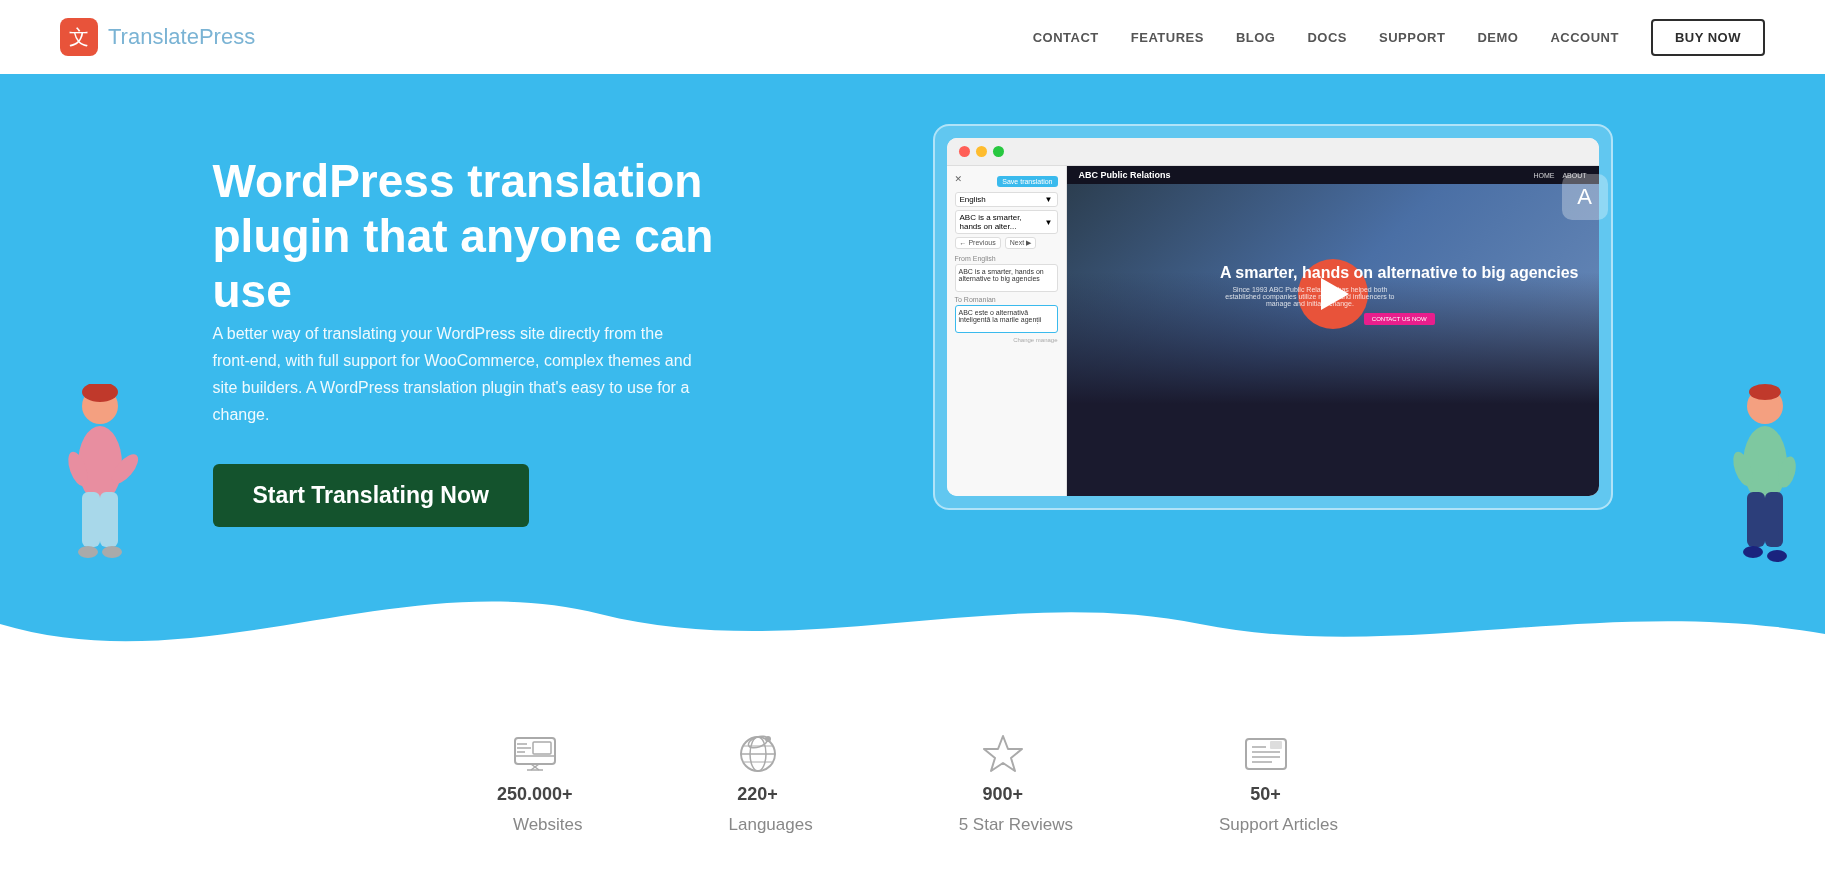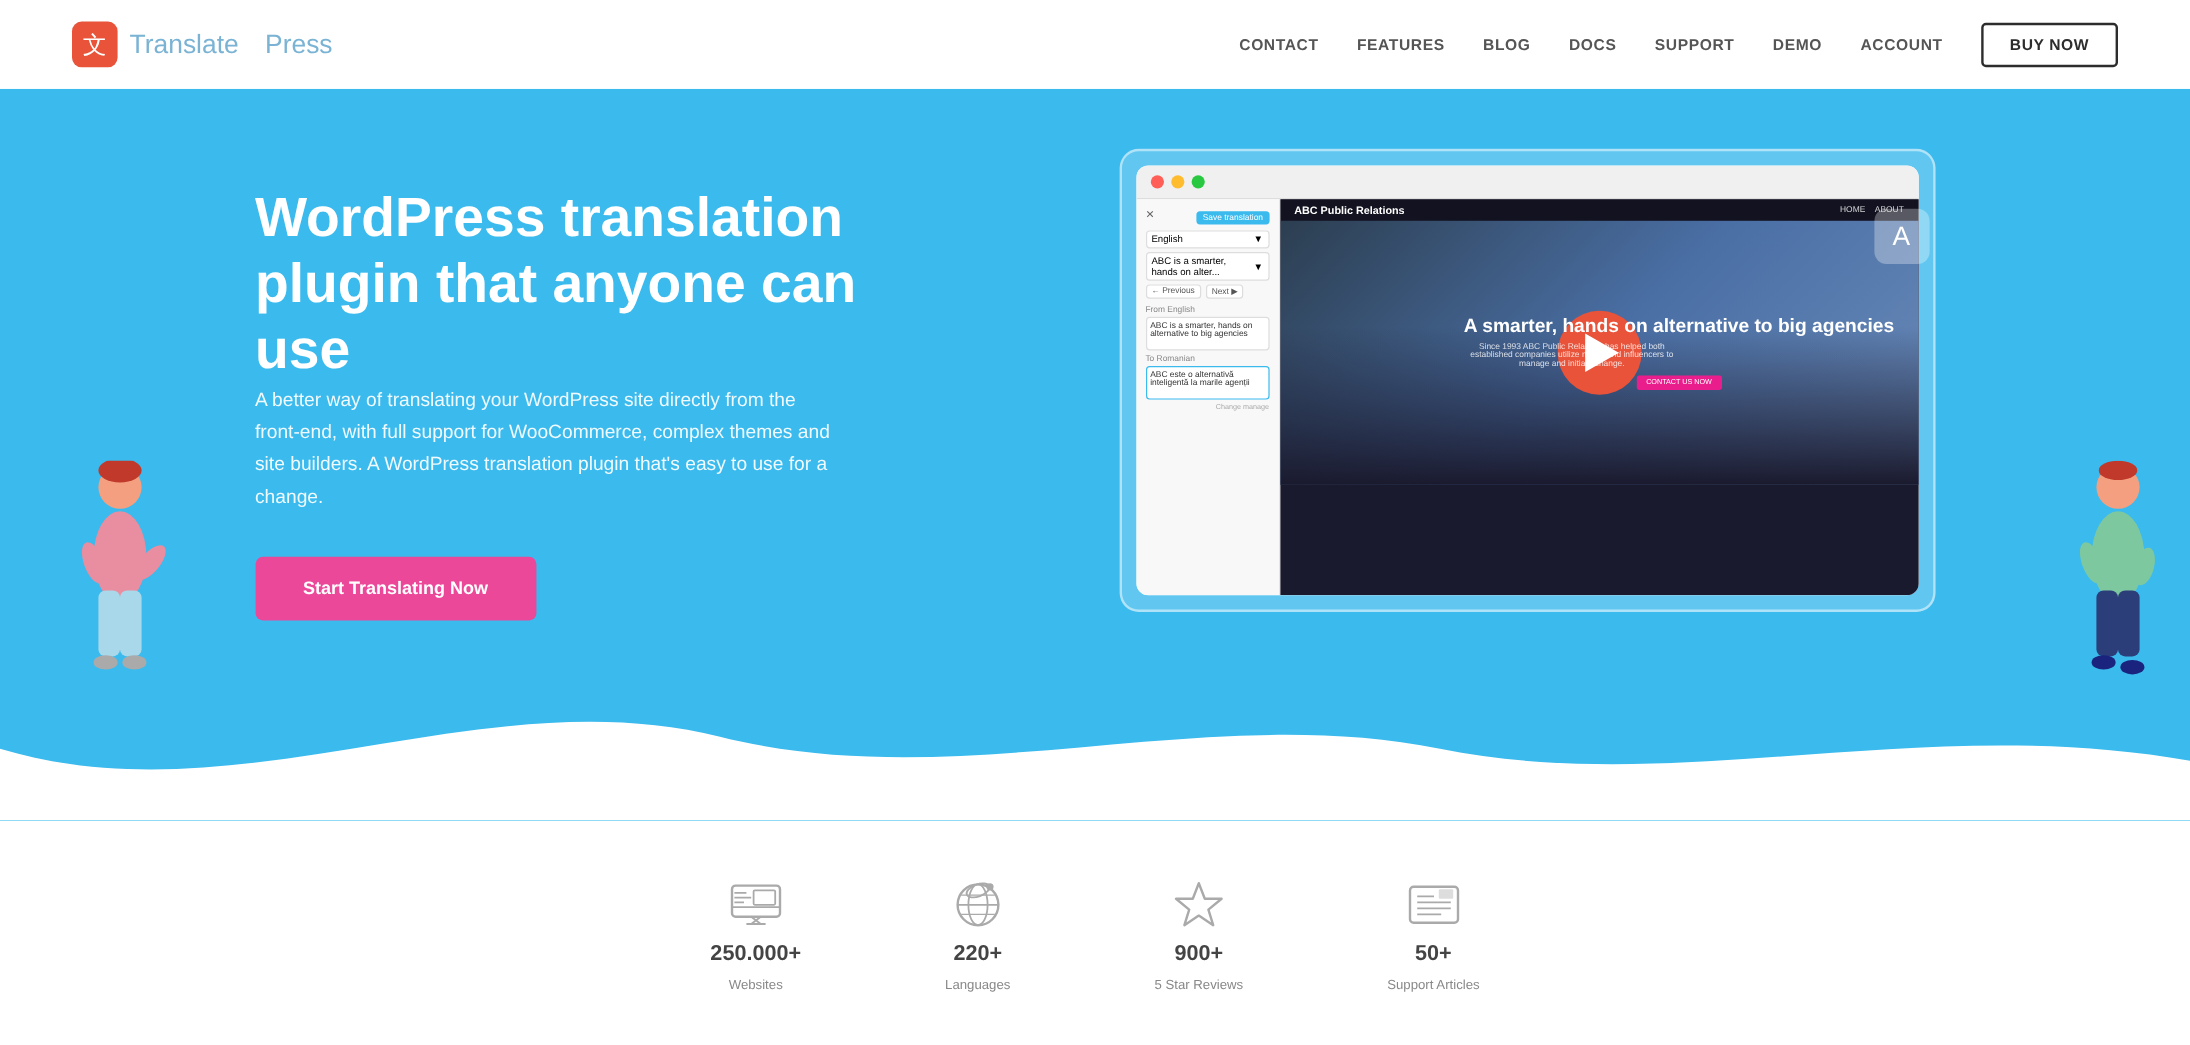--- a/index.html
+++ b/index.html
@@ -88,26 +88,26 @@
       line-height: 1.2;
     }
     .hero-description {
       font-size: 16px;
       color: rgba(255,255,255,0.92);
       line-height: 1.7;
       margin-bottom: 36px;
       max-width: 480px;
     }
     .cta-btn {
-      background: #ec4899;
+      background: #14532d;
       color: #fff;
       border: none;
       padding: 18px 40px;
       border-radius: 6px;
-      font-size: 15px;
+      font-size: 23px;
       font-weight: 700;
       cursor: pointer;
       display: inline-block;
     }
 
     
     .hero-right {
       position: relative;
       width: 680px;
       flex-shrink: 0;
@@ -374,38 +374,39 @@
       align-items: center;
       justify-content: center;
       color: #aaa;
     }
     .stat-number {
       font-size: 18px;
       font-weight: 700;
       color: #444;
     }
     .stat-label {
-      font-size: 11px;
+      font-size: 17px;
       color: #888;
+      margin-left: 26px;
     }
 
     
     .person-left-svg, .person-right-svg {
       width: 100%;
       height: 100%;
     }
   </style>
 </head>
 <body>
 
 <header class="header">
   <div class="logo-area">
     <div class="logo-icon">文</div>
     <div class="logo-text">
-      <span id="logo-bold">Translate</span><span id="logo-light" style="color: rgb(122, 179, 212); font-weight: 300; margin-left: 22px;">Press</span>
+      <span id="logo-bold">Translate</span><span id="logo-light" style="color: rgb(122, 179, 212); font-weight: 300;">Press</span>
     </div>
   </div>
   <nav class="nav">
     <a class="nav-item" href="#">CONTACT</a>
     <a class="nav-item" href="#">FEATURES</a>
     <a class="nav-item" href="#">BLOG</a>
     <a class="nav-item" href="#">DOCS</a>
     <a class="nav-item" href="#">SUPPORT</a>
     <a class="nav-item" href="#">DEMO</a>
     <a class="nav-item" href="#">ACCOUNT</a>

